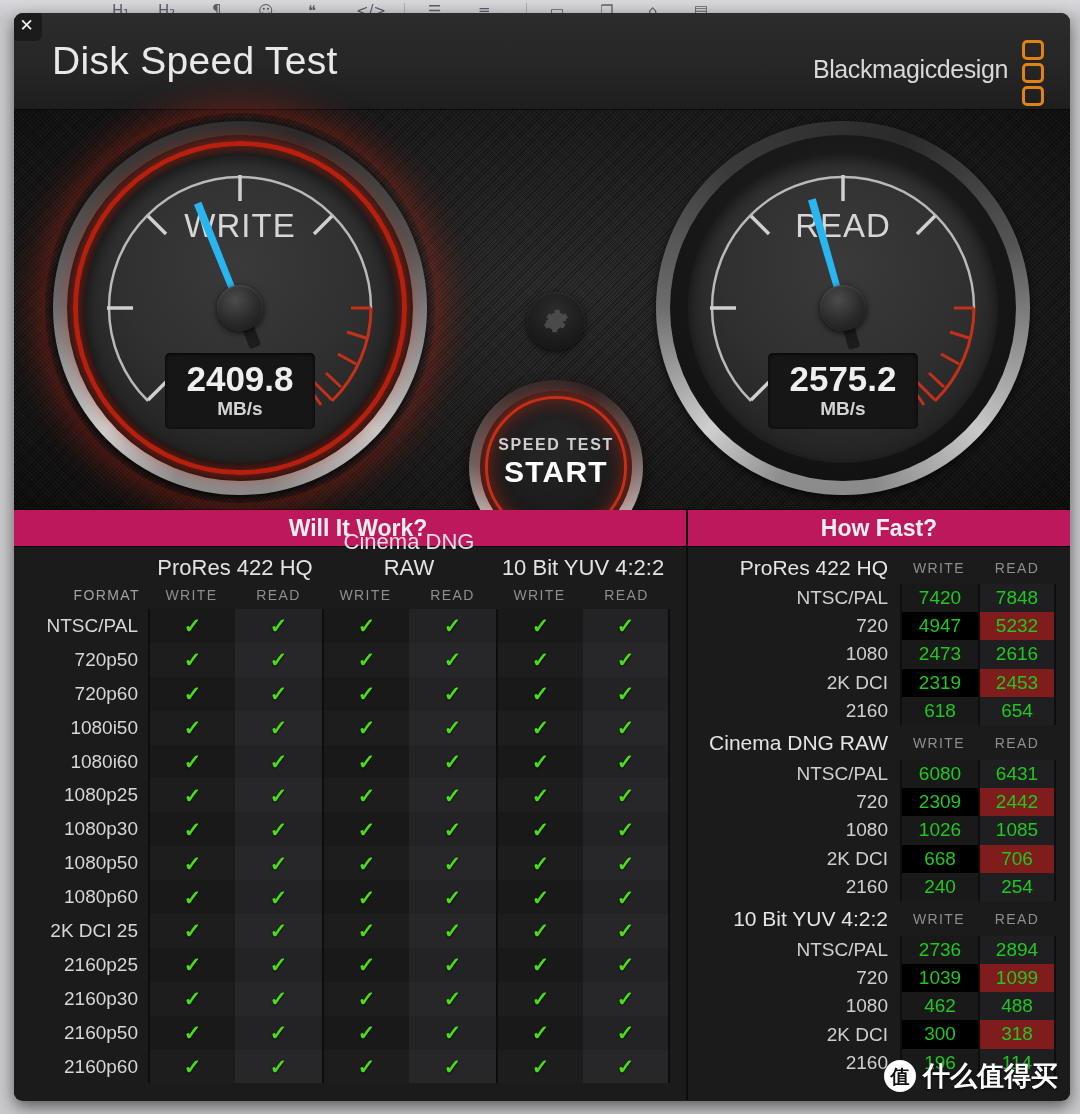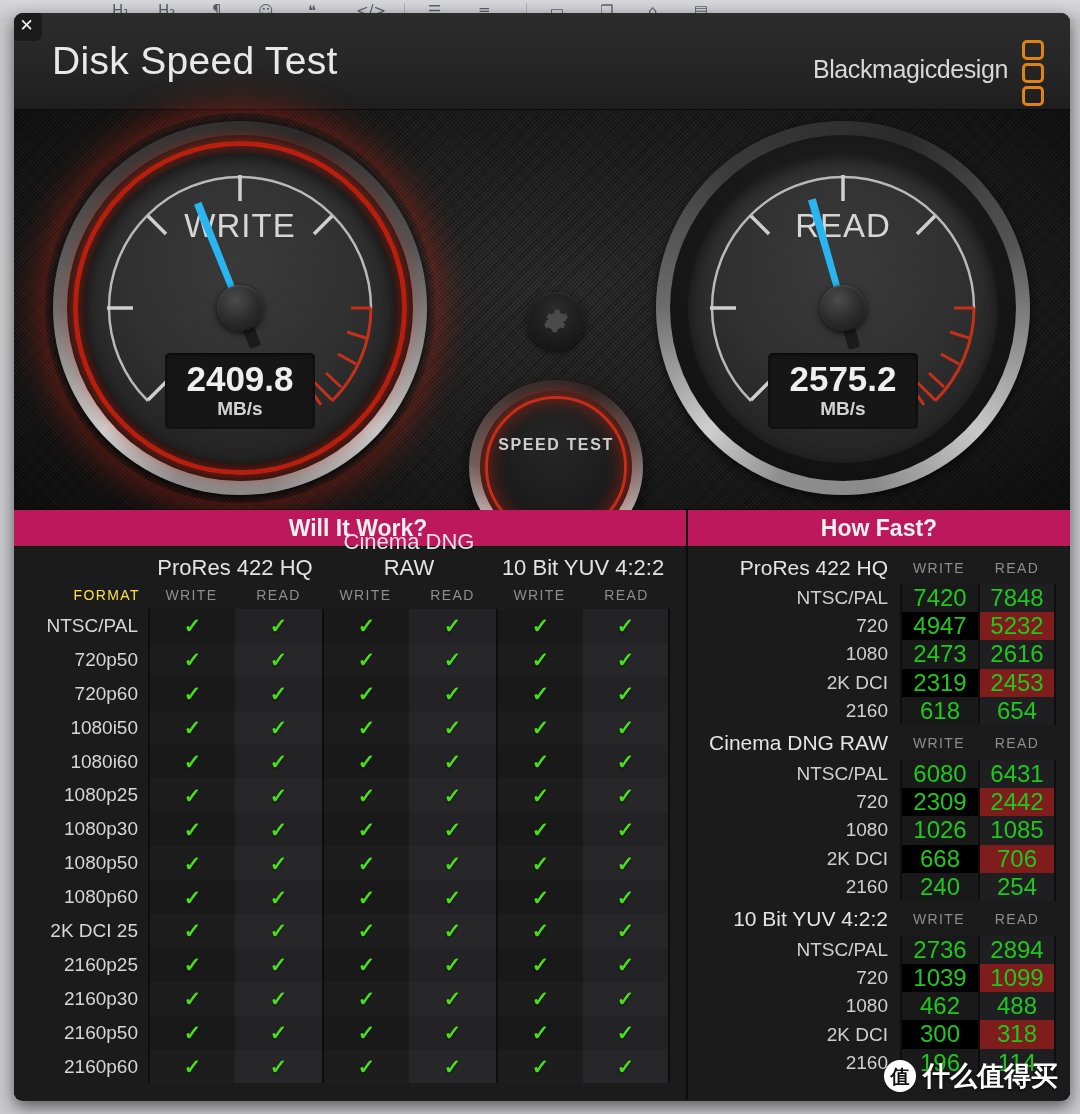--- a/index.html
+++ b/index.html
@@ -179,21 +179,21 @@
   .wiw-grouphdr .gh {
     flex: 0 0 174px; text-align: center; font-size: 22px; color: #e2e2e2; font-weight: 400;
   }
   .wiw-subhdr { display: flex; height: 28px; align-items: center; }
   .wiw-subhdr .c {
     flex: 0 0 87px; text-align: center; font-size: 14px; color: #8e8e8e;
     letter-spacing: 1.4px; font-weight: 400;
   }
   .wiw-subhdr .fmt {
     width: 124px; text-align: right; padding-right: 8px;
-    font-size: 14px; color: #fde047; letter-spacing: 1.4px;
+    font-size: 14px; color: #a3a3a3; letter-spacing: 1.4px;
   }
   .wiw-body { border-radius: 3px; overflow: hidden; }
   .wiw-row { display: flex; height: 33.9px; align-items: center; }
   .wiw-row .fmt {
     width: 124px; text-align: right; padding-right: 10px;
     font-size: 19px; color: #d7d7d7; font-weight: 300;
   }
   .wiw-cell {
     flex: 0 0 87px; height: 33.9px; position: relative;
     display: flex; align-items: center; justify-content: center;
@@ -217,21 +217,21 @@
   .hf-grouphdr .col {
     flex: 0 0 78px; text-align: center; font-size: 14px; color: #8e8e8e; letter-spacing: 1.4px;
   }
   .hf-row { display: flex; align-items: center; height: 28.2px; }
   .hf-row .name {
     flex: 1; text-align: right; padding-right: 12px;
     font-size: 19px; color: #cfcfcf; font-weight: 300;
   }
   .hf-row .v {
     flex: 0 0 78px; height: 28.2px; line-height: 28.2px; text-align: center;
-    font-size: 24px; color: #20c71f; font-weight: 400;
+    font-size: 19px; color: #20c71f; font-weight: 400;
   }
   .hf-row .v.w { background: #191919; border-left: 2px solid #0e0e0e; }
   .hf-row .v.r { background: #1f1f22; border-left: 2px solid #0e0e0e; border-right: 2px solid #0e0e0e; }
   .hf-row.odd .v.w { background: #000000; }
   .hf-row.odd .v.r { background: #7f1d1d; }
 
   
   .wm {
     position: absolute; right: 12px; bottom: 6px;
     display: flex; align-items: center; gap: 7px; z-index: 9;
@@ -375,20 +375,21 @@
           <path fill="#4a4a4a" d="M20 12c0-.5-.05-1-.14-1.45l1.7-1.3-1.9-3.3-2 .8a7.9 7.9 0 00-2.5-1.45L14.9 3h-3.8l-.27 2.3A7.9 7.9 0 008.33 6.75l-2-.8-1.9 3.3 1.7 1.3A8 8 0 004 12c0 .5.05 1 .14 1.45l-1.7 1.3 1.9 3.3 2-.8a7.9 7.9 0 002.5 1.45L9.1 21h3.8l.27-2.3a7.9 7.9 0 002.5-1.45l2 .8 1.9-3.3-1.7-1.3c.08-.45.13-.95.13-1.45z"></path>
         </svg>
       </div>
 
       <div class="start-wrap">
         <div class="start-bezel"></div>
         <div class="start-inner"></div>
         <div class="start-redring"></div>
         <div class="start-txt">
           <div class="start-small">SPEED TEST</div>
+          <div class="start-big">START</div>
         </div>
       </div>
     </div>
 
     <div class="panels">
 
       <div class="panel left">
         <div class="panel-head">Will It Work?</div>
         <div class="wiw">
           <div class="wiw-grouphdr">

